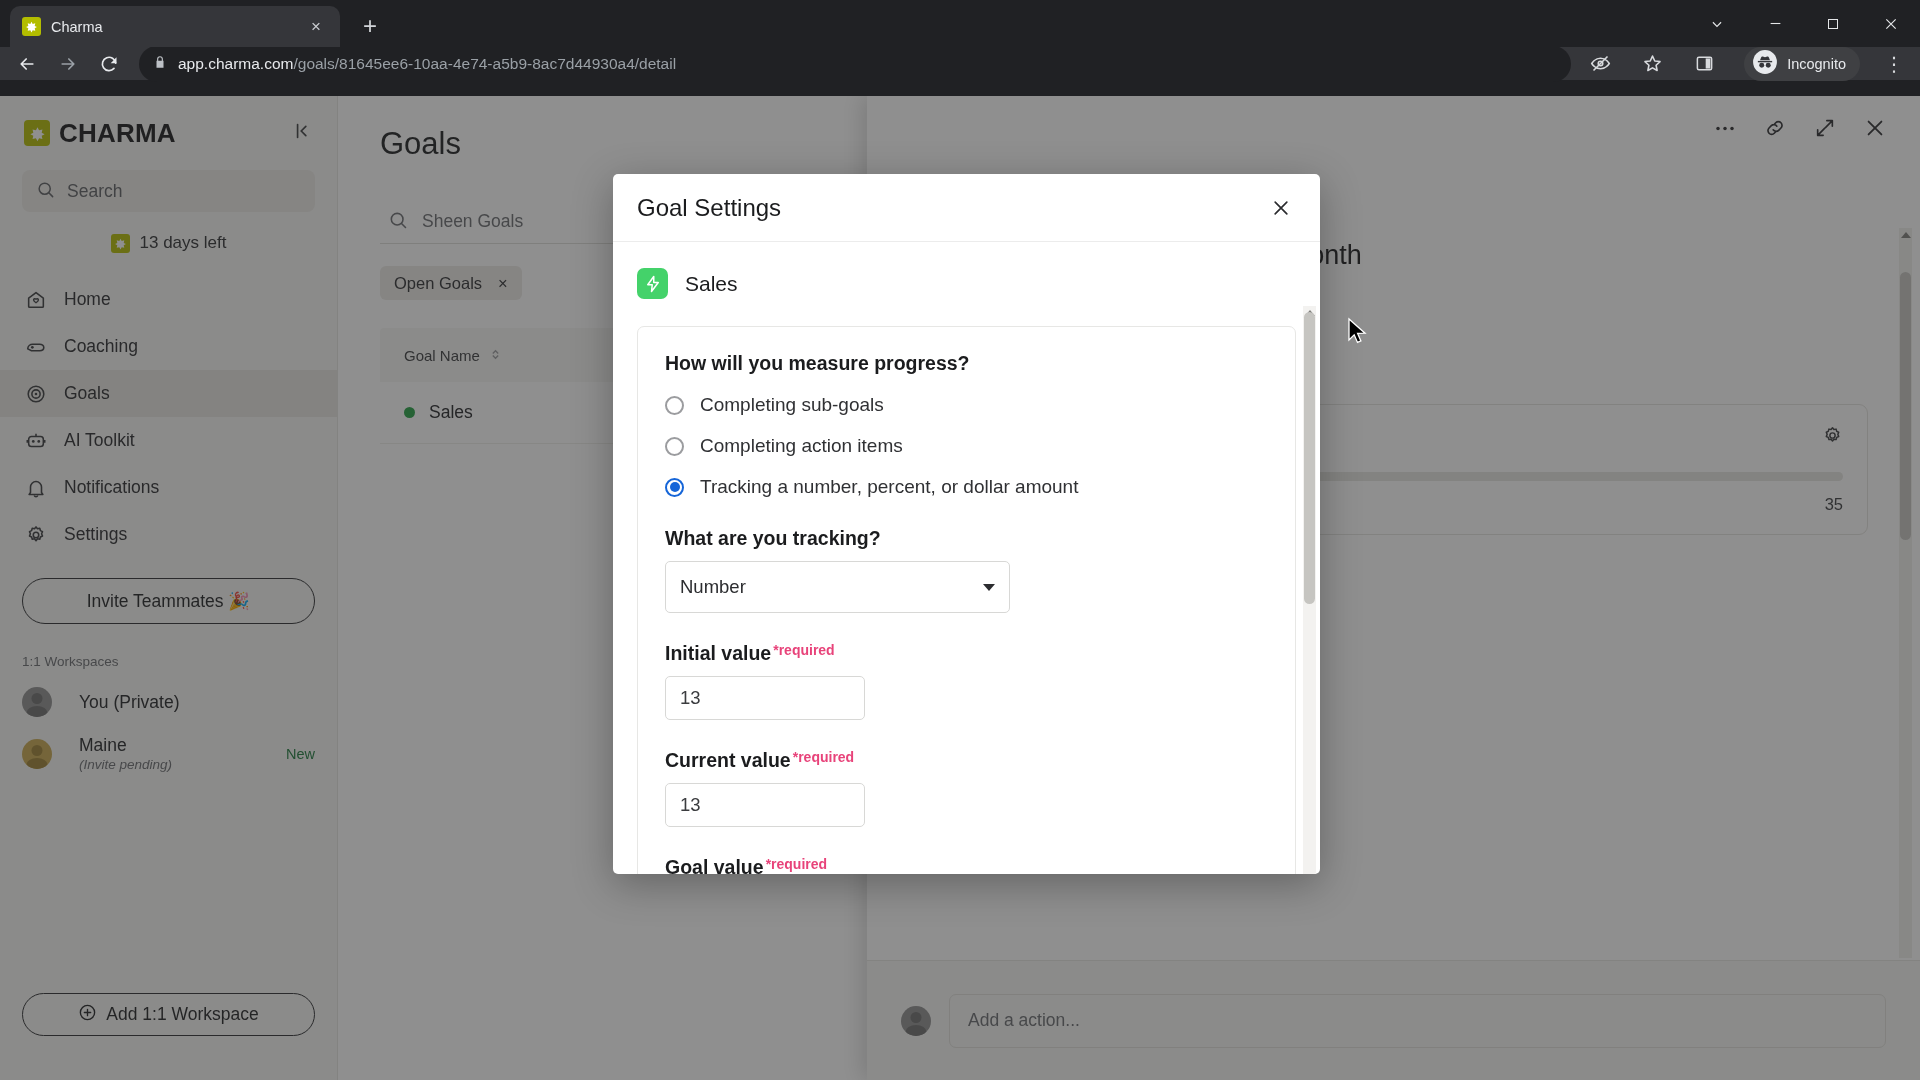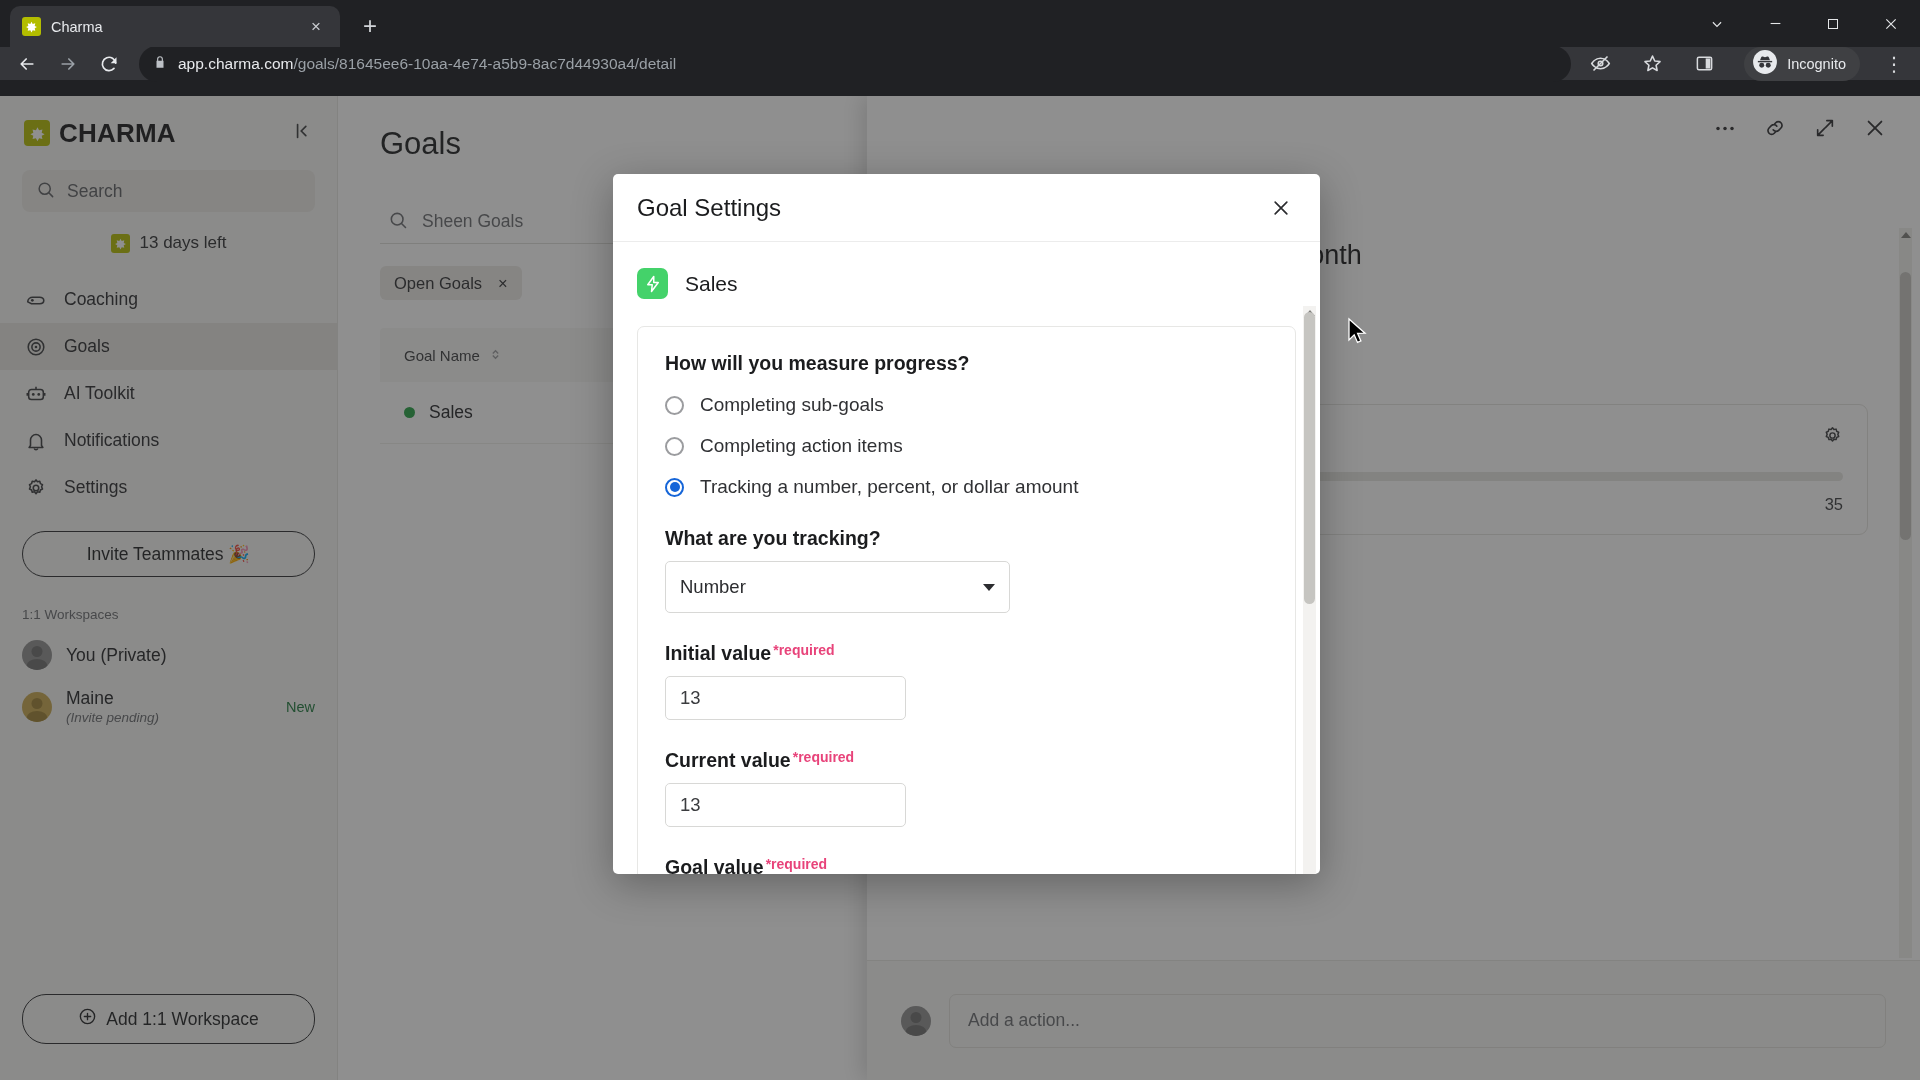--- a/index.html
+++ b/index.html
@@ -67,31 +67,31 @@
   }
   .nav-item.active { background: #e8e6e1; }
   .nav-ico { width: 24px; display: flex; align-items: center; justify-content: center; color: #3a3b3e; flex: none; }
 
   .pill-btn {
     margin-top: 20px; height: 46px; border: 1.6px solid #2c2d30; border-radius: 24px;
     display: flex; align-items: center; justify-content: center; gap: 9px;
     font-size: 17.5px; color: #1f2022; background: transparent;
   }
   .section-label { margin-top: 30px; font-size: 13.5px; color: #6a6c70; }
-  .ws-item { display: flex; align-items: center; gap: 14px; margin-top: 18px; }
+  .ws-item { display: flex; align-items: center; gap: 27px; margin-top: 18px; }
   .avatar { width: 30px; height: 30px; border-radius: 50%; background: #8e8e8e; flex: none; overflow: hidden; position: relative; }
   .avatar::after { content:""; position:absolute; left:50%; top:20%; transform:translateX(-50%); width:11px; height:11px; border-radius:50%; background:#6d6d6d; }
   .avatar::before { content:""; position:absolute; left:50%; bottom:-3px; transform:translateX(-50%); width:21px; height:14px; border-radius:50% 50% 0 0; background:#6d6d6d; }
   .avatar.tan { background:#c8a84e; }
   .avatar.tan::after, .avatar.tan::before { background:#9d8133; }
   .ws-name { font-size: 17.5px; color: #232427; }
   .ws-sub { font-size: 13.5px; color: #6a6c70; font-style: italic; margin-top: 1px; }
   .badge-new { margin-left: auto; color: #1d7a3c; font-size: 14.5px; }
 
-  .add-ws { position: absolute; left: 22px; right: 22px; bottom: 36px; height: 50px;
+  .add-ws { position: absolute; left: 22px; right: 22px; bottom: 44px; height: 43px;
     border: 1.6px solid #2c2d30; border-radius: 24px; display: flex; align-items: center;
     justify-content: center; gap: 9px; font-size: 17.5px; color: #1f2022; margin-top: 38px; }
 
   
   #goals-main { position: absolute; left: 338px; top: 0; right: 0; height: 984px; background: #fff; padding: 30px 42px; }
   .page-title { font-size: 31px; color: #1d1e20; font-weight: 400; }
   .goal-search { margin-top: 38px; width: 520px; height: 44px; border-bottom: 1px solid #dededa; display: flex; align-items: center; gap: 14px; padding: 0 8px; }
   .goal-search .ph { color: #6a6c70; font-size: 17.5px; }
   .filter-chip { margin-top: 22px; display: inline-flex; align-items: center; gap: 16px; height: 34px; background: #eceae6; border-radius: 6px; padding: 0 14px; font-size: 16.5px; color: #2f3033; }
   .tbl { margin-top: 28px; }
@@ -155,21 +155,21 @@
   .radio-label { font-size: 19px; color: #303134; }
 
   .field-label { font-size: 19.5px; color: #1b1c1e; font-weight: bold; margin-top: 29px; }
   .req { color: #e8437a; font-size: 14px; font-weight: bold; vertical-align: top; margin-left: 2px; }
   .select-box {
     margin-top: 11px; width: 345px; height: 52px; border: 1px solid #d8d8d6; border-radius: 5px;
     display: flex; align-items: center; padding: 0 14px; font-size: 18.5px; color: #2c2d30;
   }
   .caret { margin-left: auto; width:0;height:0;border-left:6px solid transparent;border-right:6px solid transparent;border-top:7px solid #2c2d30; }
   .text-input {
-    margin-top: 11px; width: 241px; height: 44px; border: 1px solid #d8d8d6; border-radius: 5px;
+    margin-top: 11px; width: 200px; height: 44px; border: 1px solid #d8d8d6; border-radius: 5px;
     display: flex; align-items: center; padding: 0 14px; font-size: 18.5px; color: #3b3c3f;
   }
   .modal-scrollbar { position: absolute; right: 4px; top: 64px; width: 13px; height: 620px; }
   .modal-scrollbar .mtrack { position:absolute; inset:0; background:#f3f2f0; }
   .modal-scrollbar .mthumb { position:absolute; top:6px; left:1px; width:11px; height:292px; background:#c6c5c1; border-radius:6px; }
 
   
   #cursor { position: absolute; left: 1347px; top: 221px; pointer-events: none; }
 </style>
 </head>
@@ -302,20 +302,29 @@
       <div class="trial">
         <span class="trial-badge">
           <svg width="13" height="13" viewBox="0 0 24 24">
               <path fill="#fff" d="M12 3l2.2 4.3 4.8-1.1-1.1 4.8L22 13l-4.1 2 1.1 4.8-4.8-1.1L12 23l-2.2-4.3-4.8 1.1 1.1-4.8L2 13l4.1-2L5 6.2l4.8 1.1z"></path>
             </svg>
         </span>
         <span class="trial-text">13 days left</span>
       </div>
 
       <div class="nav">
+        <div class="nav-item">
+          <span class="nav-ico">
+            <svg width="22" height="22" viewBox="0 0 24 24">
+                <path fill="none" stroke="#3a3b3e" stroke-width="1.7" stroke-linejoin="round" d="M4 10l8-6 8 6v9a1 1 0 01-1 1H5a1 1 0 01-1-1z"></path>
+                <path fill="none" stroke="#3a3b3e" stroke-width="1.6" d="M12 15c-1.6-1-2.6-1.9-2.6-2.9a1.3 1.3 0 012.6-.5 1.3 1.3 0 012.6.5c0 1-1 1.9-2.6 2.9z"></path>
+              </svg>
+          </span>
+          <span>Home</span>
+        </div>
         <div class="nav-item">
           <span class="nav-ico">
             <svg width="22" height="22" viewBox="0 0 24 24">
                 <path fill="none" stroke="#3a3b3e" stroke-width="1.7" d="M3 14c0-3 2.5-5 5.5-5H16c2.5 0 4.5 1.6 4.5 3.6S18.5 16 16 16H7z"></path>
                 <circle cx="8" cy="12.4" r="1.5" fill="#3a3b3e"></circle>
               </svg>
           </span>
           <span>Coaching</span>
         </div>
         <div class="nav-item active">

